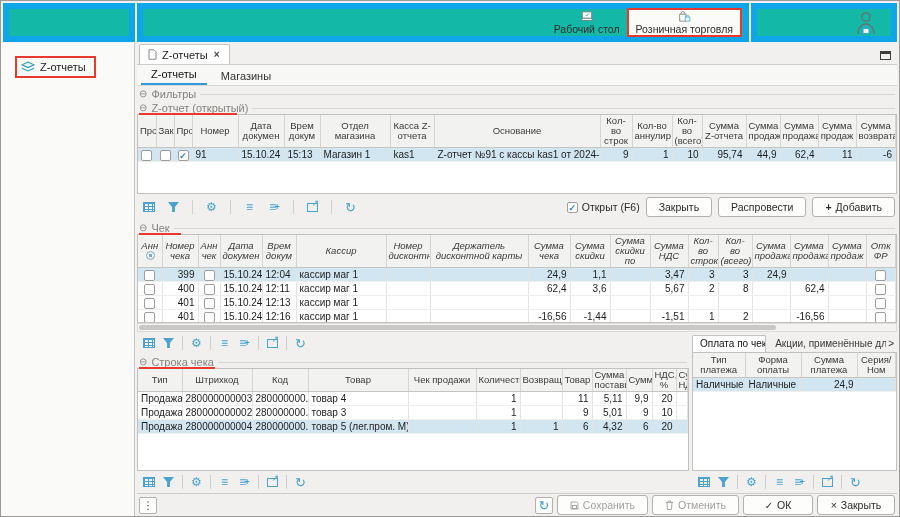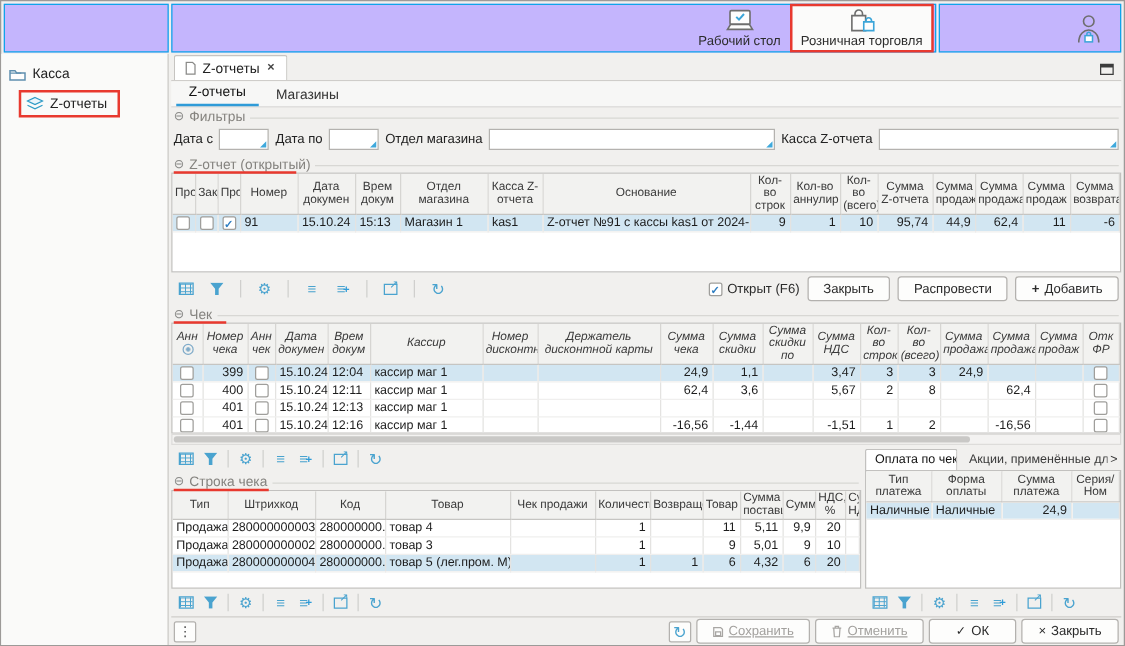--- a/index.html
+++ b/index.html
@@ -1,21 +1,21 @@
 <!DOCTYPE html>
 <html><head>
 <meta charset="utf-8">
 <style>
   * { margin:0; padding:0; box-sizing:border-box; }
   body { font-family:"Liberation Sans", sans-serif; background:#e8e8e8; }
   .app { width:900px; height:517px; border:1px solid #9c9a98; background:#f1f0ee; display:flex; flex-direction:column; position:relative; }
 
   
   .topbar { height:42px; display:flex; gap:2px; padding:2px 2px 1px 2px; flex:0 0 auto; }
-  .tb-panel { background:#c4b5fd; border:1px solid #0ea5e9; height:100%; }
+  .tb-panel { background:#14b8a6; border:6px solid #0ea5e9; height:100%; }
   .tb-left { width:132px; }
   .tb-mid { flex:1; display:flex; align-items:stretch; justify-content:flex-end; padding-right:2px; }
   .tb-right { width:146px; display:flex; align-items:center; justify-content:flex-end; padding-right:14px; }
   .tb-item { display:flex; flex-direction:column; align-items:center; justify-content:center; gap:1px; padding:2px 8px 1px; font-size:10.5px; color:#2c2c2c; cursor:default; }
   .tb-item.hl { outline:2px solid #e8392f; outline-offset:-1px; background:#fbfbfa; }
   .tb-item svg { display:block; }
 
   
   .content { flex:1; display:flex; min-height:0; }
   .sidebar { width:134px; background:#fafaf9; border-right:1px solid #c9c7c5; padding:8px 4px; }
@@ -97,21 +97,21 @@
   .ptab { font-size:10px; padding:2px 7px 3px; white-space:nowrap; overflow:hidden; }
   .ptab.active { background:#fff; border:1px solid #c2c1bf; border-bottom:none; border-radius:2px 2px 0 0; color:#111; }
   .ptab.inactive { color:#3a3a3a; max-width:118px; }
   .chev { font-size:10px; color:#333; padding:0 3px 3px 0; }
   .pay-wrap { flex:1; } .pay-wrap th { height:24px; }
 
   
   .statusbar { height:23px; border-top:1px solid #cfcdca; display:flex; align-items:center; padding:2px 2px; gap:4px; flex:0 0 auto; background:#f1f0ee; }
   .sq-btn { width:18px; height:17px; border:1px solid #b3b1ae; border-radius:2px; background:#fdfdfc; display:inline-flex; align-items:center; justify-content:center; }
   .statusbar .grow { flex:1; }
-  .btn.dis { color:#a3a19e;text-decoration:underline; }
+  .btn.dis { color:#a3a19e; }
   .btn .ok-check { color:#2b2b2b; font-size:10px; }
 </style>
 </head>
 <body>
 
 <div class="app">
 
   <div class="topbar">
     <div class="tb-panel tb-left"></div>
     <div class="tb-panel tb-mid">
@@ -139,27 +139,20 @@
         <path d="M3 24c0-7 4.5-10 8-10s8 3 8 10" fill="none" stroke="#6e6e6e" stroke-width="1.3"></path>
         <rect x="8" y="18.5" width="6" height="5" fill="#fff" stroke="#3ba5d9" stroke-width="1.2"></rect>
         <path d="M9.5 18.5v-1.3a1.5 1.5 0 0 1 3 0v1.3" fill="none" stroke="#3ba5d9" stroke-width="1.2"></path>
       </svg>
     </div>
   </div>
 
   <div class="content">
 
     <div class="sidebar">
-      <div class="side-row">
-        <svg width="14" height="11" viewBox="0 0 14 11">
-          <path d="M1 10V2.5h4l1.3 1.8H13V10z" fill="#fdfdfd" stroke="#5f8faf" stroke-width="1.2"></path>
-          <path d="M1 4.5h9" stroke="#5f8faf" stroke-width="1"></path>
-        </svg>
-        <span>Касса</span>
-      </div>
       <div class="side-item">
         <svg width="14" height="12" viewBox="0 0 14 12">
           <path d="M7 1l6 2.8L7 6.6 1 3.8z" fill="#eaf5fb" stroke="#2e9bc6" stroke-width="1.1"></path>
           <path d="M1 7.2l6 2.8 6-2.8" fill="none" stroke="#2e9bc6" stroke-width="1.1"></path>
         </svg>
         <span>Z-отчеты</span>
       </div>
     </div>
 
     <div class="main">
@@ -178,30 +171,20 @@
 
       <div class="subtabs">
         <div class="subtab active">Z-отчеты</div>
         <div class="subtab">Магазины</div>
       </div>
 
       <div class="grp">
         <span class="cicon">⊖</span>
         <span class="gl">Фильтры</span>
         <span class="line"></span>
-      </div>
-      <div class="filters">
-        <span class="flabel">Дата с</span>
-        <span class="inp w-date"><input value="" style=""></span>
-        <span class="flabel">Дата по</span>
-        <span class="inp w-date"><input value="" style=""></span>
-        <span class="flabel">Отдел магазина</span>
-        <span class="inp w-dept"><input value="" style=""></span>
-        <span class="flabel">Касса Z-отчета</span>
-        <span class="inp w-cash"><input value="" style=""></span>
       </div>
 
       <div class="grp">
         <span class="cicon">⊖</span>
         <span class="gl">Z-отчет (открытый)</span>
         <span class="line"></span>
         <div class="redline" style="width:98px;"></div>
       </div>
       <div class="wrap zr-wrap">
         <table class="tbl">

